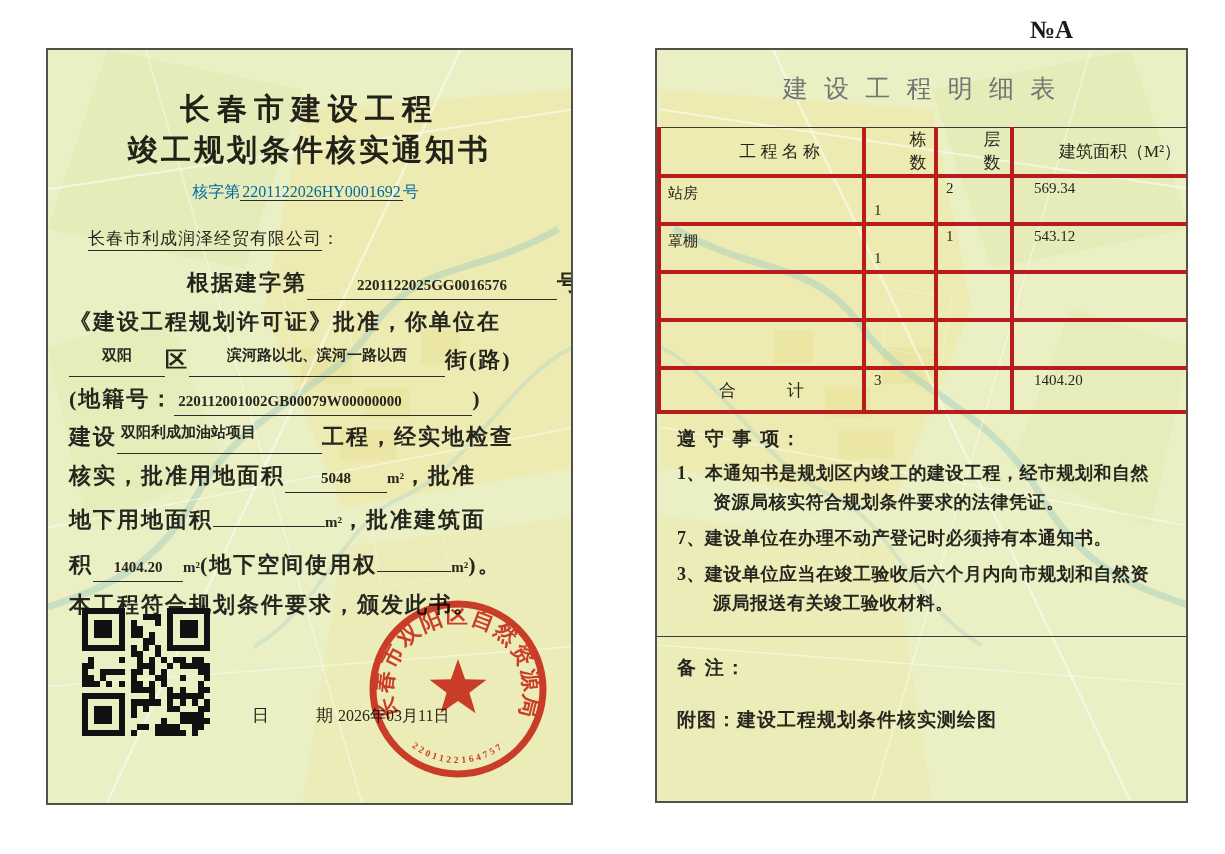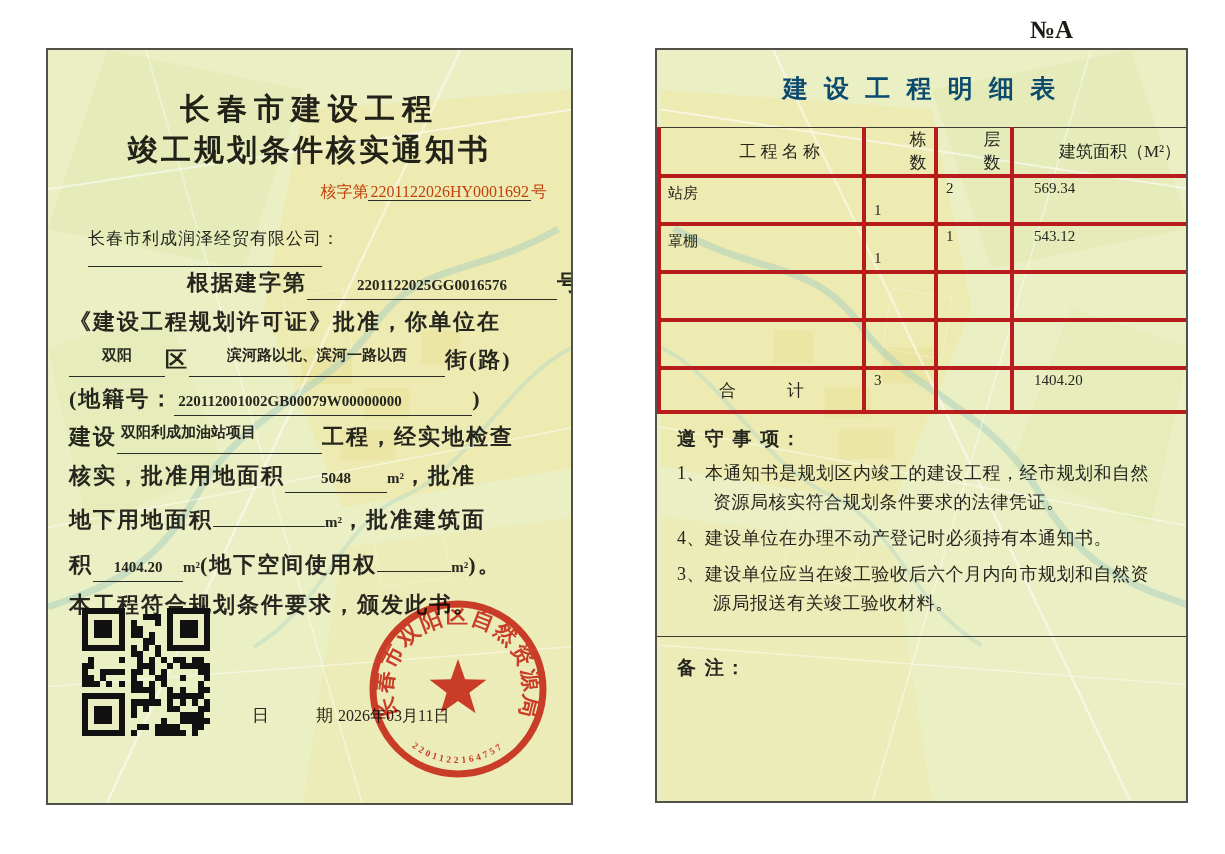--- a/index.html
+++ b/index.html
@@ -8,24 +8,24 @@
   .page{position:absolute;border:2px solid #51514a;background:#eaeec2;box-sizing:border-box;overflow:hidden;}
   .page-left{left:46px;top:48px;width:527px;height:757px;}
   .page-right{left:655px;top:48px;width:533px;height:755px;}
   .mapbg{position:absolute;left:0;top:0;width:100%;height:100%;pointer-events:none;}
   .content{position:absolute;left:0;top:0;width:100%;height:100%;}
 
   
   .lp-title{margin-top:40px;text-align:center;font-family:"Liberation Sans",sans-serif;
             font-weight:bold;font-size:30px;letter-spacing:7px;line-height:37px;color:#222219;}
   .lp-title2{letter-spacing:3px;}
-  .lp-docno{margin-top:14px;text-align:right;padding-right:24px;font-size:16px;color:#c2410c;}
+  .lp-docno{margin-top:14px;text-align:center;padding-right:8px;font-size:16px;color:#0369a1;}
   .lp-docno .dn-val{border-bottom:1.2px solid #2b2b28;padding:0 2px;font-size:16px;}
   .lp-company{margin-top:24px;margin-left:40px;font-size:17px;letter-spacing:1px;}
-  .lp-company .comp{border-bottom:1.2px solid #2b2b28;padding-bottom:18px;}
+  .lp-company .comp{border-bottom:1.2px solid #2b2b28;padding-bottom:2px;}
   .lp-body{margin-top:14px;padding:0 21px;font-size:22px;letter-spacing:2px;line-height:38.5px;color:#26261f;}
   .bline{white-space:nowrap;font-weight:bold;}
   .indent1{display:inline-block;width:118px;}
   .blank{display:inline-block;border-bottom:1.2px solid #2b2b28;text-align:center;
          font-size:15px;letter-spacing:0;line-height:30px;height:30px;vertical-align:baseline;box-sizing:border-box;}
   .blank.raise span{position:relative;top:-7px;font-size:15px;}
   .blank.leftal{text-align:left;padding-left:4px;}
   .m2{font-size:15px;letter-spacing:0;}
   .lp-bottom{position:absolute;left:0;top:0;width:100%;height:100%;}
   .qr{position:absolute;left:34px;top:558px;}
@@ -34,34 +34,34 @@
   .issuer-name{font-size:19px;letter-spacing:1px;}
   .date-row{position:absolute;left:204px;top:654px;font-size:17px;}
   .date-ri{position:absolute;left:0;top:0;}
   .date-qi{position:absolute;left:64px;top:0;}
   .date-val{position:absolute;left:86px;top:2px;white-space:nowrap;font-size:16px;}
   .stamp{position:absolute;left:316px;top:545px;width:188px;height:188px;opacity:.88;mix-blend-mode:multiply;}
 
   
   .no-label{position:absolute;left:1030px;top:16px;font-weight:bold;font-size:25px;color:#1c1c16;}
   .rp-title{height:77px;display:flex;align-items:center;justify-content:center;
-            font-weight:bold;font-size:25px;letter-spacing:5px;color:#0c4a6e;}
+            font-weight:normal;font-size:25px;letter-spacing:5px;color:#737373;}
   .rp-table{width:100%;border-collapse:collapse;table-layout:fixed;}
   .rp-table td{border:4px solid #b91c1c;font-size:15px;padding:0;overflow:hidden;}
   .rp-table tr.hdr td{height:37px;text-align:center;font-size:17px;border-top:1.5px solid #3c3c35;padding-left:36px;}
   .rp-table tr.r td{height:38px;}
   .c-name{width:205px;} .c-count{width:72px;} .c-floor{width:76px;} .c-area{width:180px;}
   td.v-name{padding-left:7px;vertical-align:top;padding-top:6px;}
   td.v-count{vertical-align:bottom;padding:0 0 3px 8px;}
   td.v-floor{vertical-align:top;padding:2px 0 0 8px;}
   td.v-area{vertical-align:top;padding:2px 0 0 20px;}
   td.v-total{ text-align:center;font-size:17px;vertical-align:middle;}
   .rp-notice{height:222px;box-sizing:border-box;padding:12px 22px 0 20px;}
   .notice-head{font-weight:bold;font-size:19px;letter-spacing:2px;}
-  .notice-item{margin-top:7px;font-weight:normal;font-size:18px;line-height:29px;
+  .notice-item{margin-top:7px;font-weight:bold;font-size:18px;line-height:29px;
                padding-left:36px;text-indent:-36px;letter-spacing:.5px;}
   .rp-remarks{border-top:1px solid #3c3c35;height:191px;box-sizing:border-box;padding:18px 20px 0 20px;}
   .remarks-head{font-weight:bold;font-size:19px;letter-spacing:2px;}
   .attachment{margin-top:26px;font-weight:bold;font-size:19px;letter-spacing:1px;}
 </style>
 </head>
 <body>
 
 <div class="canvas">
 
@@ -333,22 +333,23 @@
           <td class="v-floor">3</td>
           <td class="v-floor"></td>
           <td class="v-area">1404.20</td>
         </tr>
       </tbody>
         </table>
 
       <div class="rp-notice">
         <div class="notice-head">遵 守 事 项：</div>
         <div class="notice-item">1、本通知书是规划区内竣工的建设工程，经市规划和自然资源局核实符合规划条件要求的法律凭证。</div>
-        <div class="notice-item">4、建设单位在办理不动产登记时必须持有本通知书。</div>
+        <div class="notice-item">7、建设单位在办理不动产登记时必须持有本通知书。</div>
         <div class="notice-item">3、建设单位应当在竣工验收后六个月内向市规划和自然资源局报送有关竣工验收材料。</div>
       </div>
 
       <div class="rp-remarks">
         <div class="remarks-head">备 注：</div>
+        <div class="attachment">附图：建设工程规划条件核实测绘图</div>
       </div>
     </div>
   </div>
 </div>
 
 </body></html>

